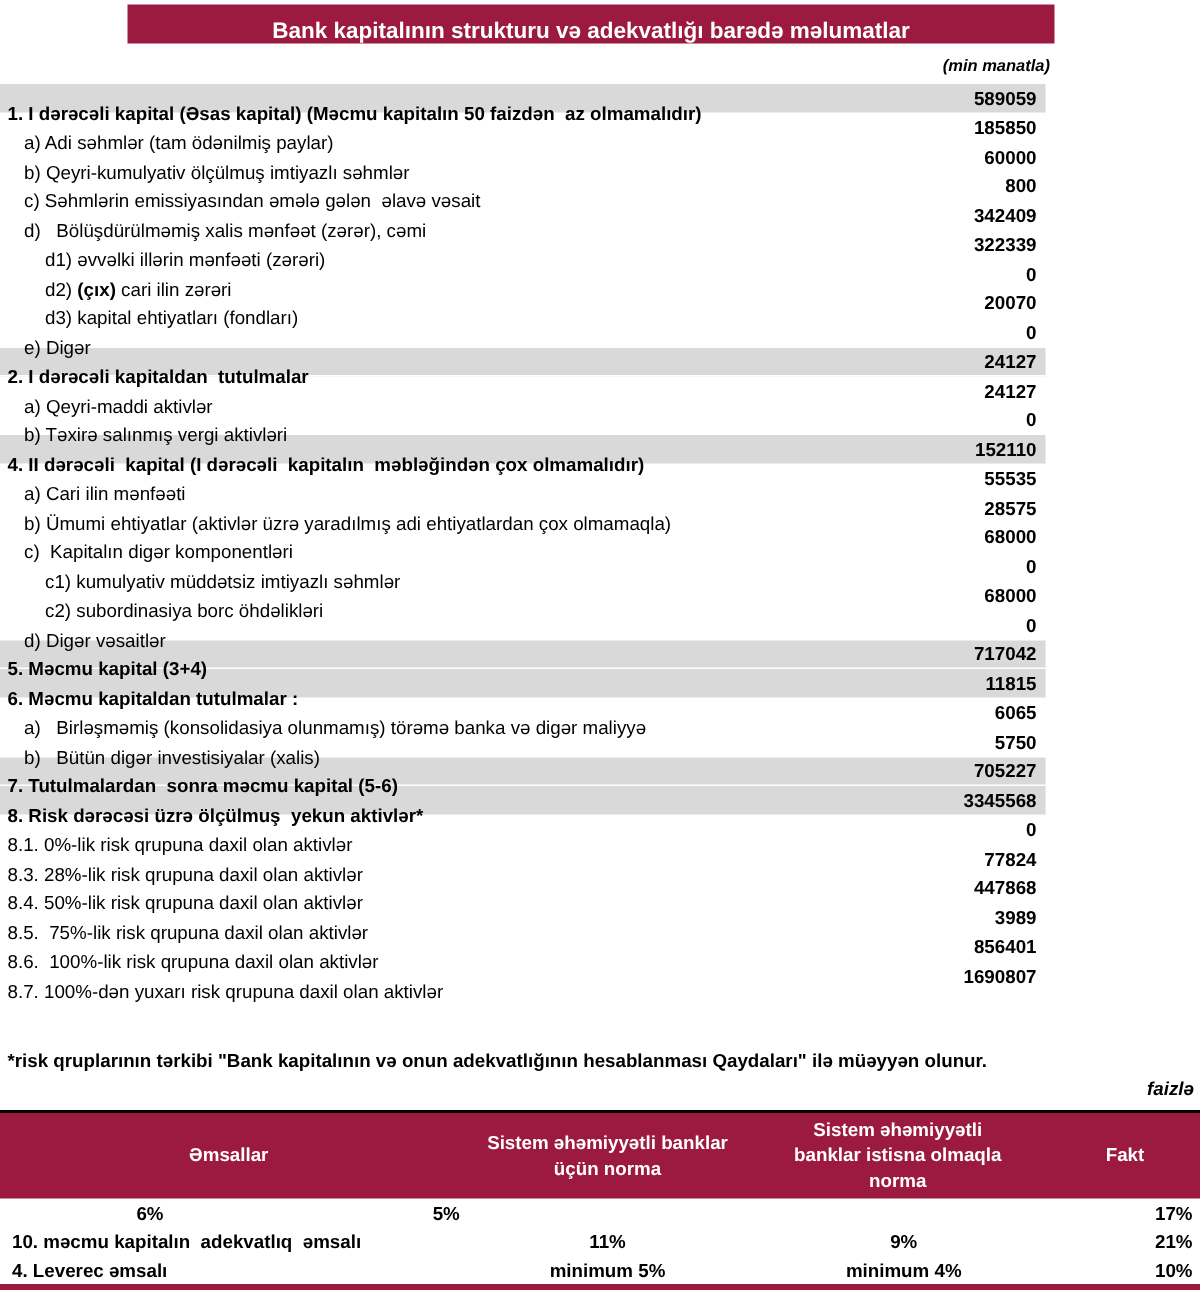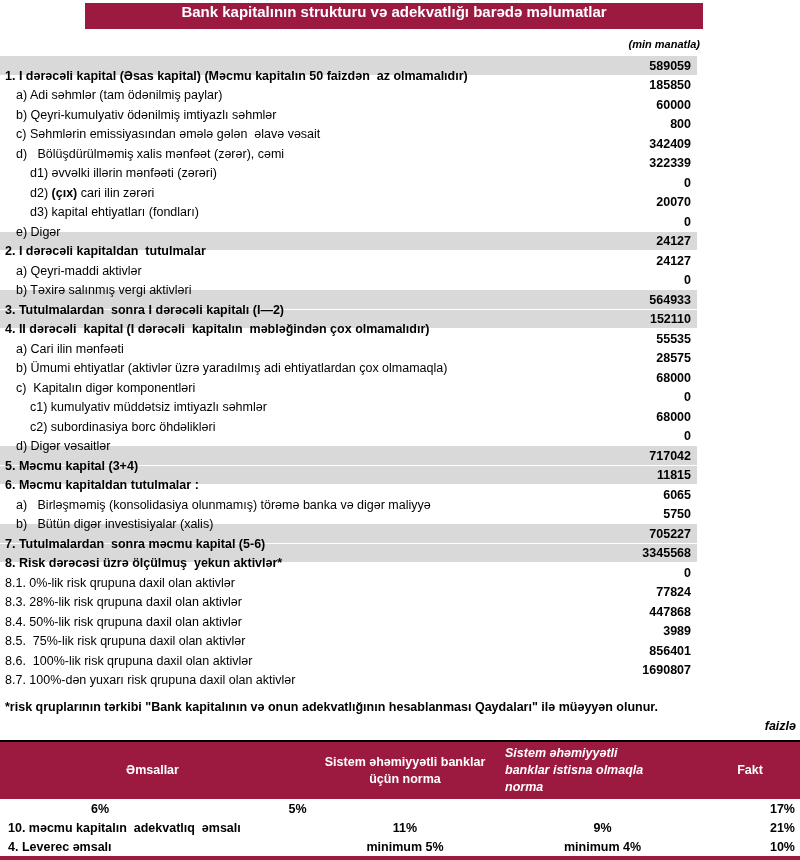--- a/index.html
+++ b/index.html
@@ -1,20 +1,20 @@
 <!DOCTYPE html>
 <html><head>
 <meta charset="utf-8">
 <style>
   html,body{margin:0;padding:0;background:#fff;}
   .page{position:relative;width:800px;height:860px;background:#fff;overflow:hidden;
         font-family:"Liberation Sans",sans-serif;color:#000;}
 
   .title-bar{position:absolute;left:85px;top:3px;width:618px;height:26px;
-             display:flex;align-items:flex-start;justify-content:center;
+             display:flex;align-items:flex-end;justify-content:center;
              color:#fff;font-weight:bold;font-size:15px;}
 
   .unit-note{position:absolute;top:38px;right:100px;font-style:italic;font-weight:bold;font-size:11px;margin-left:48px;}
   .unit-note2{position:absolute;top:719px;right:4px;font-style:italic;font-weight:bold;font-size:12.5px;}
 
   .t1{position:absolute;left:0;top:56px;width:697px;font-size:12.5px;}
   .t1row{height:19.5px;display:flex;justify-content:space-between;align-items:center;box-sizing:border-box;}
   .t1row .lab{white-space:pre;margin-top:20px;}
   .t1row .val{font-weight:bold;padding-right:6px;white-space:pre;margin-left:39px;}
   .t1row.section{background:#D9D9D9;font-weight:bold;box-shadow:inset 0 -1px 0 #fff;}
@@ -22,21 +22,21 @@
   .t1row.item .lab{padding-left:16px;}
   .t1row.sub .lab{padding-left:30px;}
   .t1row.flat .lab{padding-left:5px;}
 
   .footnote{position:absolute;left:5px;top:700px;font-weight:bold;font-size:12.5px;white-space:pre;}
 
   .t2{position:absolute;left:0;top:740px;width:800px;border-top:2px solid #000;box-sizing:border-box;}
   .t2head{display:flex;align-items:center;height:57px;color:#fff;font-weight:bold;font-size:12.5px;line-height:17px;}
   .t2head .h1{width:305px;text-align:center;}
   .t2head .h2{width:200px;text-align:center;white-space:pre-line;}
-  .t2head .h3{width:195px;text-align:left;padding-right:8px;box-sizing:border-box;white-space:pre-line;font-style:italic;}
+  .t2head .h3{width:195px;text-align:center;padding-right:8px;box-sizing:border-box;white-space:pre-line;}
   .t2head .h4{flex:1;text-align:center;}
   .t2row{display:flex;align-items:center;height:19px;font-weight:bold;font-size:12.5px;}
   .t2row .c1{width:305px;padding-left:8px;box-sizing:border-box;white-space:pre;}
   .t2row .c2{width:200px;text-align:center;}
   .t2row .c3{width:195px;text-align:center;}
   .t2row .c4{flex:1;text-align:right;padding-right:5px;box-sizing:border-box;}
 
   .bottom-bar{position:absolute;left:0;bottom:0;width:800px;height:4px;}
 </style>
 </head>
@@ -54,21 +54,21 @@
     <div>
         <div class="t1row section">
           <span class="lab">1. I dərəcəli kapital (Əsas kapital) (Məcmu kapitalın 50 faizdən  az olmamalıdır)</span>
           <span class="val">589059</span>
         </div>
         <div class="t1row item">
           <span class="lab">a) Adi səhmlər (tam ödənilmiş paylar)</span>
           <span class="val">185850</span>
         </div>
         <div class="t1row item">
-          <span class="lab">b) Qeyri-kumulyativ ödənilmiş imtiyazlı səhmlər</span>
+          <span class="lab">b) Qeyri-kumulyativ ölçülmuş imtiyazlı səhmlər</span>
           <span class="val">60000</span>
         </div>
         <div class="t1row item">
           <span class="lab">c) Səhmlərin emissiyasından əmələ gələn  əlavə vəsait</span>
           <span class="val">800</span>
         </div>
         <div class="t1row item">
           <span class="lab">d)   Bölüşdürülməmiş xalis mənfəət (zərər), cəmi</span>
           <span class="val">342409</span>
         </div>
@@ -92,24 +92,20 @@
           <span class="lab">2. I dərəcəli kapitaldan  tutulmalar</span>
           <span class="val">24127</span>
         </div>
         <div class="t1row item">
           <span class="lab">a) Qeyri-maddi aktivlər</span>
           <span class="val">24127</span>
         </div>
         <div class="t1row item">
           <span class="lab">b) Təxirə salınmış vergi aktivləri</span>
           <span class="val">0</span>
-        </div>
-        <div class="t1row section">
-          <span class="lab">3. Tutulmalardan  sonra I dərəcəli kapitalı (I—2)</span>
-          <span class="val">564933</span>
         </div>
         <div class="t1row section">
           <span class="lab">4. II dərəcəli  kapital (I dərəcəli  kapitalın  məbləğindən çox olmamalıdır)</span>
           <span class="val">152110</span>
         </div>
         <div class="t1row item">
           <span class="lab">a) Cari ilin mənfəəti</span>
           <span class="val">55535</span>
         </div>
         <div class="t1row item">

